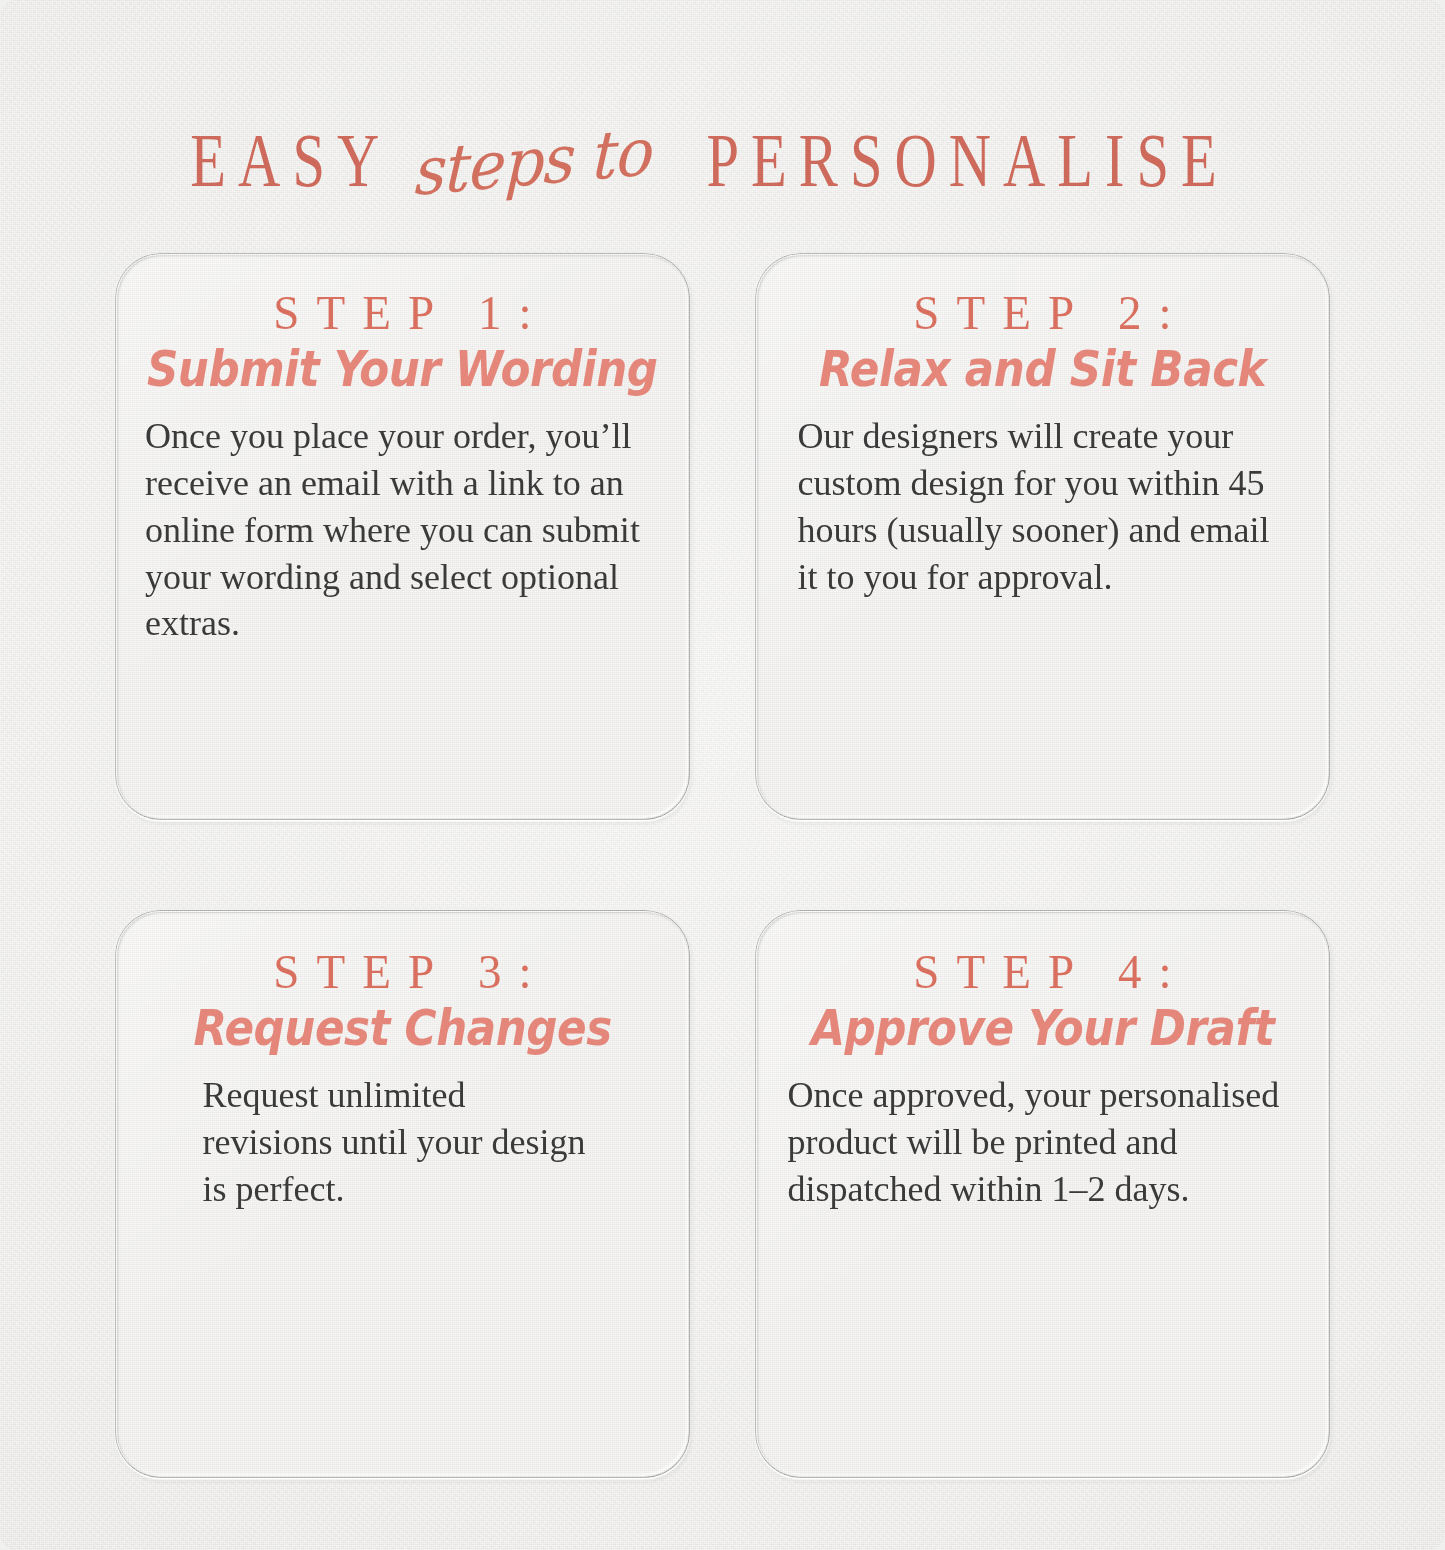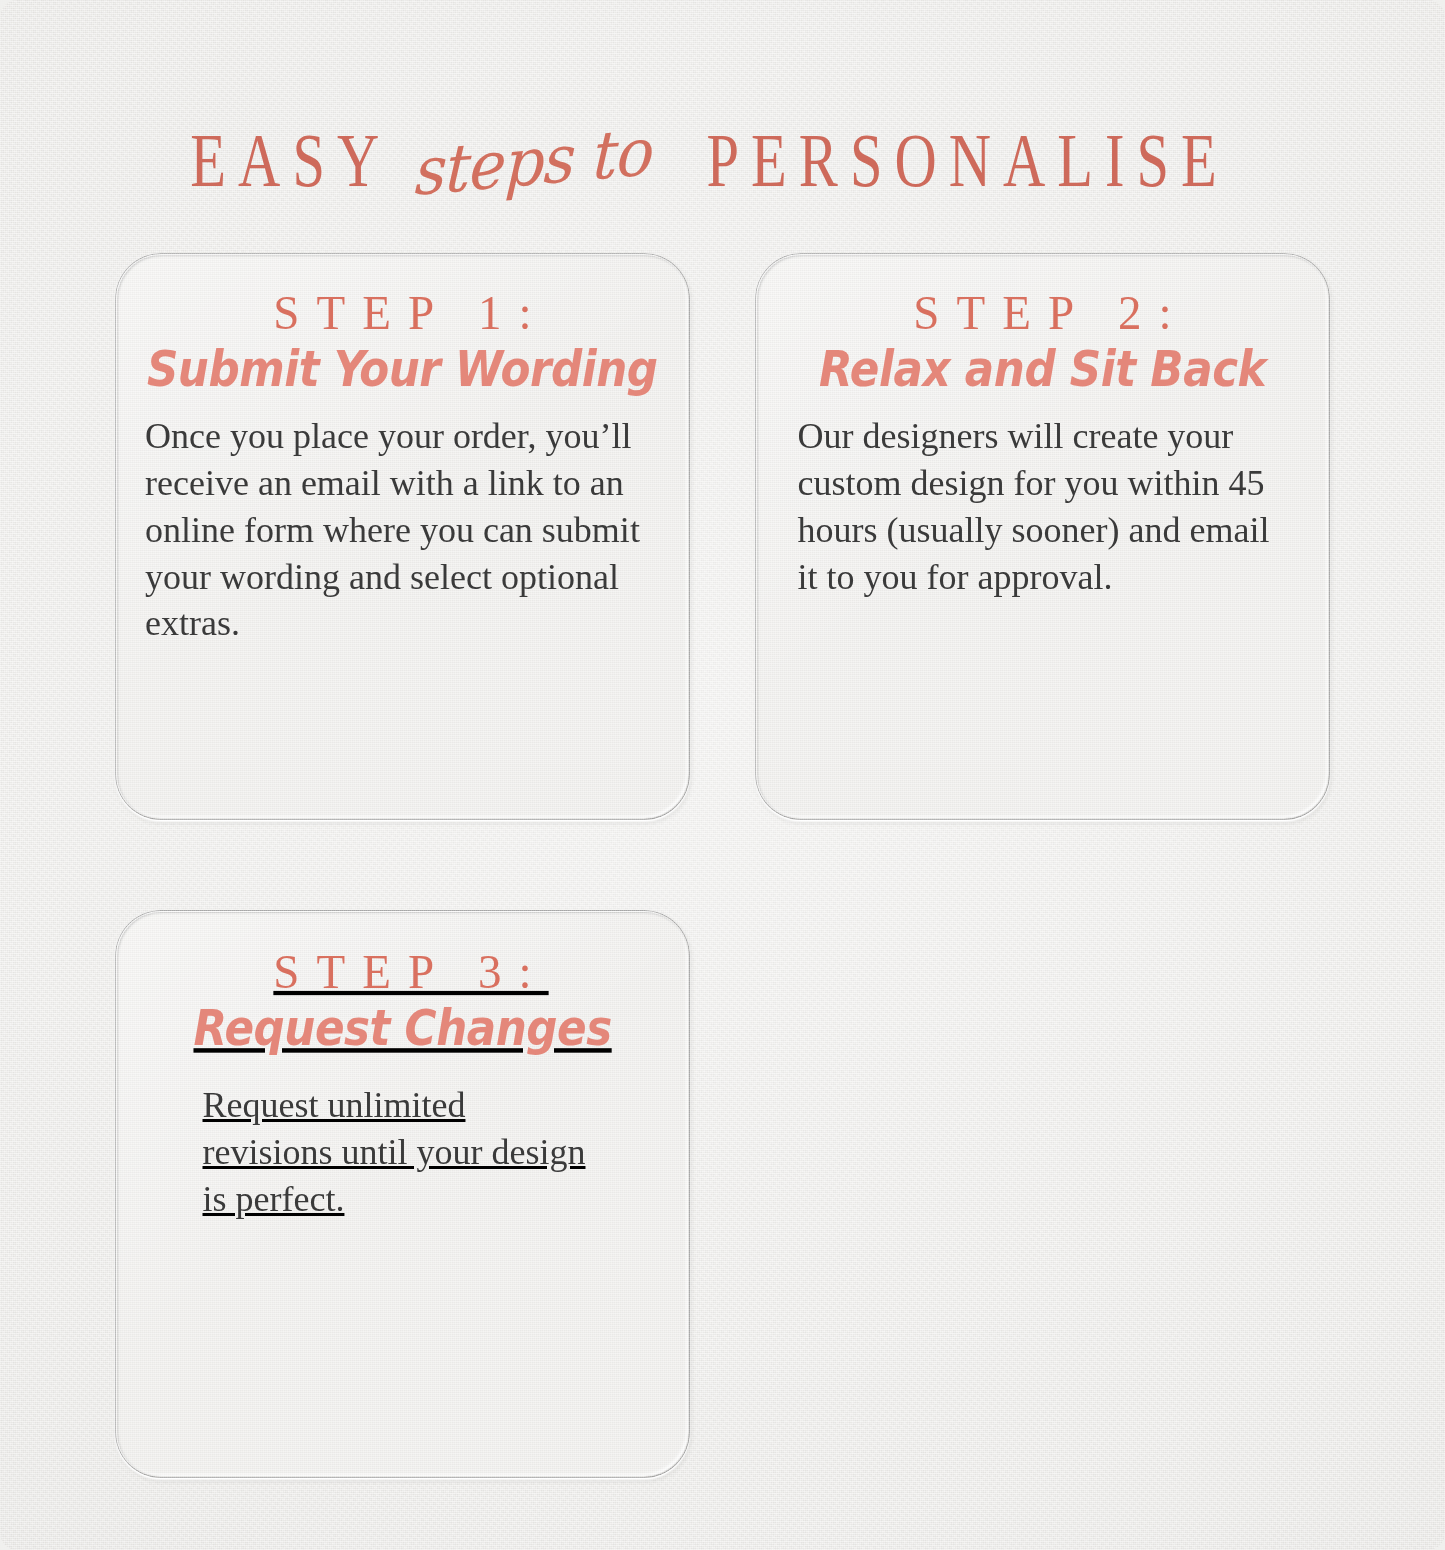--- a/index.html
+++ b/index.html
@@ -225,31 +225,31 @@
     color: #3a3a3a;
     line-height: 1.30;
     text-align: left;
     margin: 0;
     max-width: 505px;
   }
 
   
   .card-1 .step-body { max-width: 518px; }
   .card-2 .step-body { max-width: 490px; }
-  .card-3 .step-body { max-width: 400px; margin-top: 10px; }
+  .card-3 .step-body { max-width: 400px; }
   .card-4 .step-body { max-width: 510px; }
 
   .card-1 .step-title { font-size: 45px; }
   .card-2 .step-title { font-size: 45px; }
   .card-3 .step-title { font-size: 45px; }
   .card-4 .step-title { font-size: 45px; }
 
   
   .card-3 .card-inner,
-  .card-4 .card-inner { margin-top: 2px; text-decoration: underline; }
+  .card-4 .card-inner { margin-top: 2px; }
 </style>
 </head>
 <body>
 
 <div class="page">
 
   <div class="paper-texture"></div>
   <div class="paper-vignette"></div>
 
   <div class="header">
@@ -280,15 +280,23 @@
 
     <div class="card card-3">
       <div class="card-texture"></div>
       <div class="card-inner">
         <div class="step-label">STEP 3:</div>
         <div class="step-title">Request Changes</div>
         <p class="step-body">Request unlimited revisions until your design is perfect.</p>
       </div>
     </div>
 
+    <div class="card card-4">
+      <div class="card-texture"></div>
+      <div class="card-inner">
+        <div class="step-label">STEP 4:</div>
+        <div class="step-title">Approve Your Draft</div>
+        <p class="step-body">Once approved, your personalised product will be printed and dispatched within 1–2 days.</p>
+      </div>
+    </div>
 
   </div>
 </div>
 
 </body></html>

